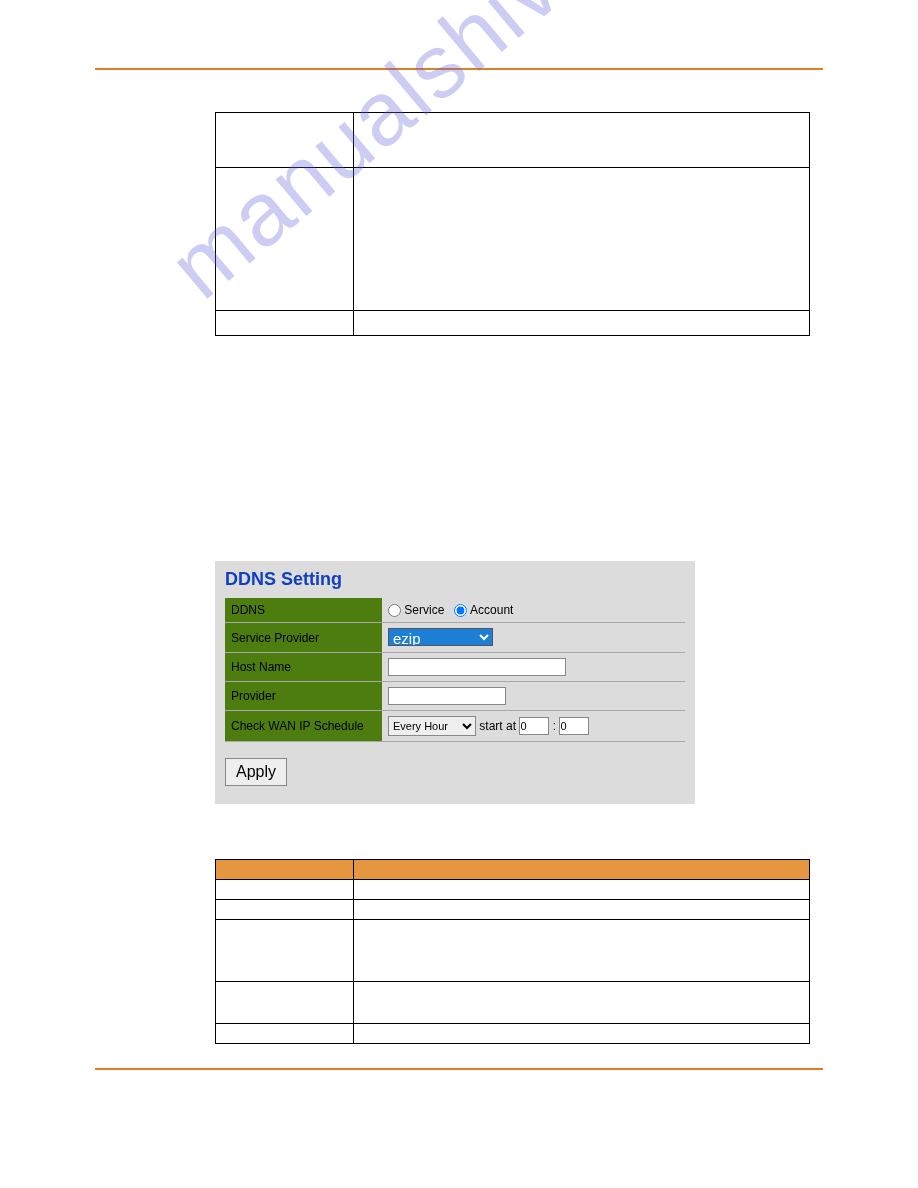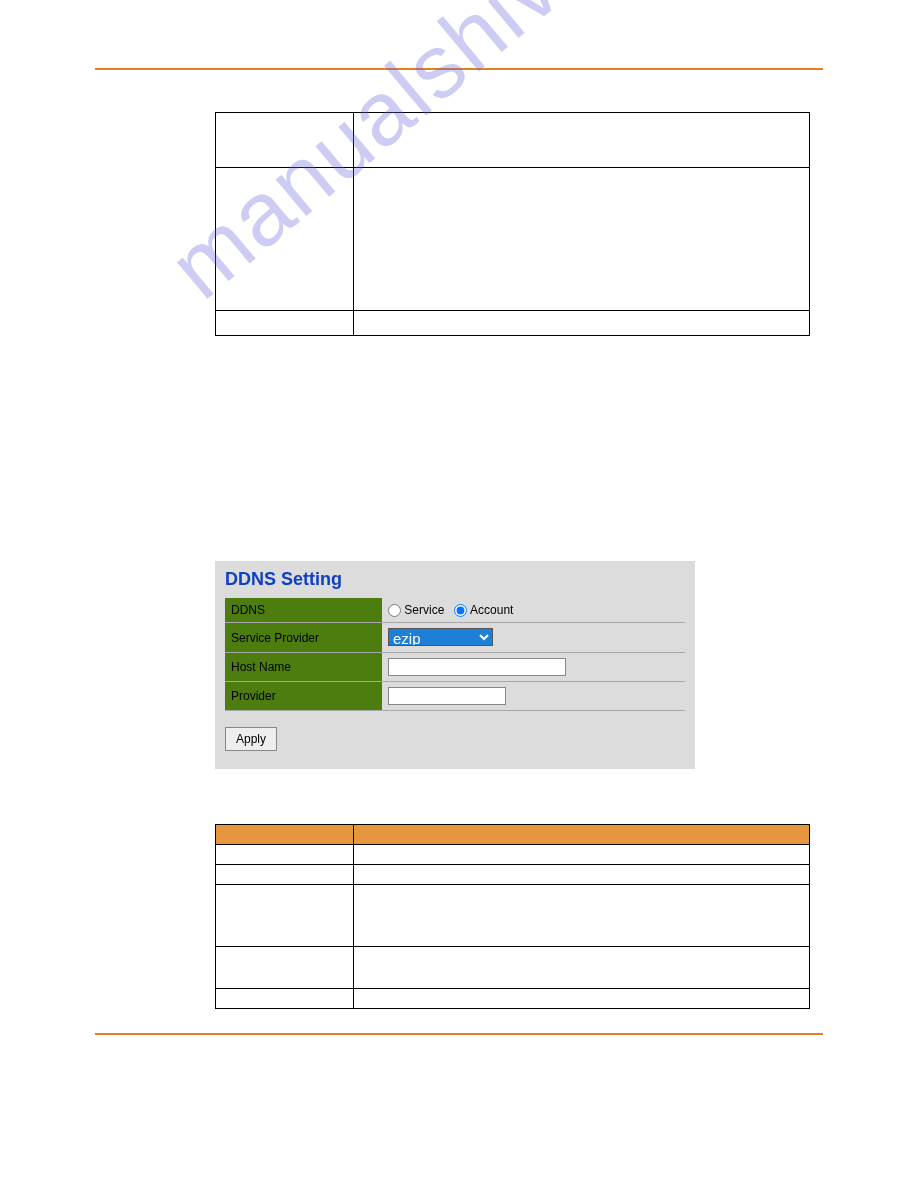--- a/index.html
+++ b/index.html
@@ -115,21 +115,21 @@
       width: 30px;
       height: 18px;
       border: 1px solid #888;
       font-size: 11px;
     }
     .apply-btn {
       margin-top: 16px;
       padding: 4px 10px;
       border: 1px solid #888;
       background: #eee;
-      font-size: 12px;
+      font-size: 16px;
       cursor: pointer;
     }
     .apply-wrap {
       padding-left: 0;
     }
     .bottom-rule {
       border-top: 2px solid #e08020;
       margin-top: 24px;
     }
     .watermark {
@@ -193,20 +193,32 @@
       </td>
     </tr>
     <tr>
       <td class="lbl">Host Name</td>
       <td><input class="ddns-input-long" type="text" value="" style=""></td>
     </tr>
     <tr>
       <td class="lbl">Provider</td>
       <td><input class="ddns-input-med" type="text" value="" style=""></td>
     </tr>
+    <tr>
+      <td class="lbl">Check WAN IP Schedule</td>
+      <td>
+        <select class="ddns-sched">
+          <option>Every Hour</option>
+        </select>
+        <span>start at</span>
+        <input class="ddns-num" type="text" value="0" style="">
+        <span>:</span>
+        <input class="ddns-num" type="text" value="0" style="">
+      </td>
+    </tr>
   </tbody>
     </table>
   <div class="apply-wrap">
     <button class="apply-btn">Apply</button>
   </div>
 </div>
 
 <table class="tbl2">
   <tbody>
       <tr>

